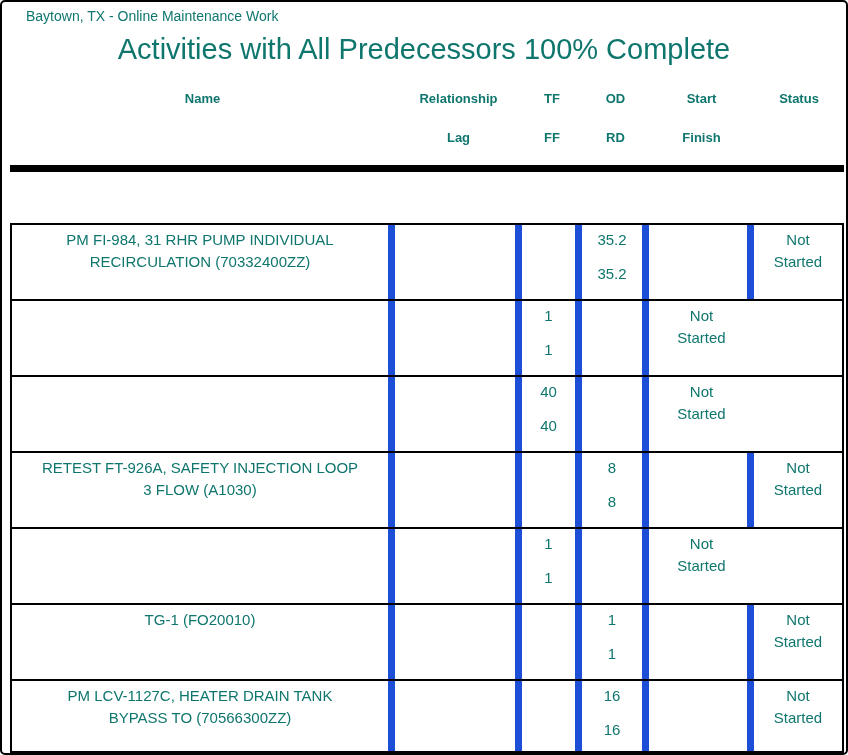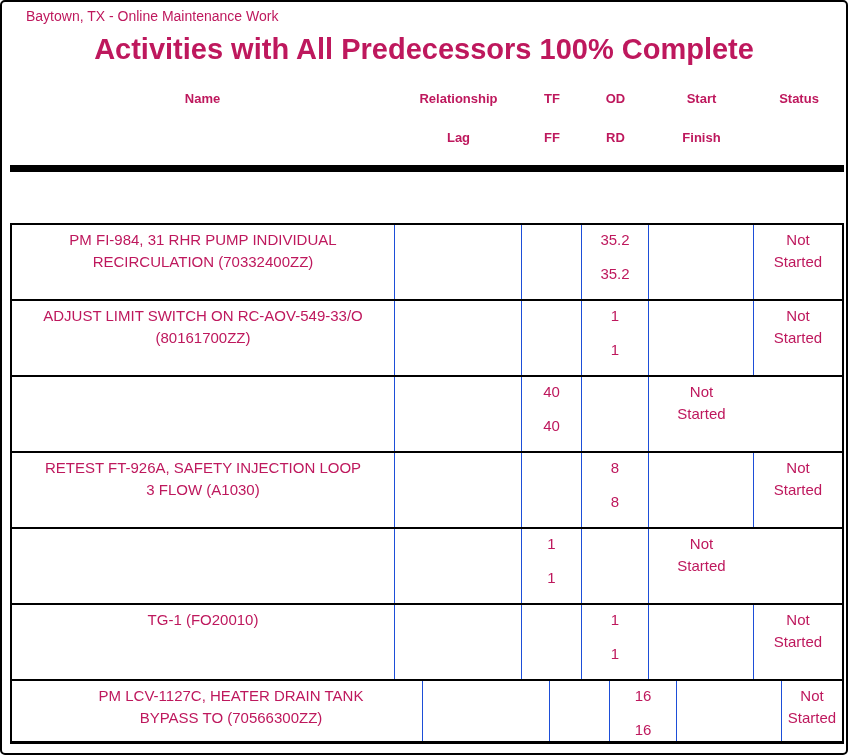--- a/index.html
+++ b/index.html
@@ -10,37 +10,37 @@
   .page {
     position: relative;
     width: 848px;
     height: 755px;
     box-sizing: border-box;
     background: #ffffff;
     border: 2px solid #000000;
     border-radius: 5px;
     overflow: hidden;
     font-family: "Liberation Sans", sans-serif;
-    color: #be185d;
+    color: #0f766e;
   }
   .report-header {
     position: absolute;
     left: 24px;
     top: 6px;
     font-size: 14px;
     white-space: pre;
   }
   .page-title {
     position: absolute;
     left: 0;
     top: 31px;
     width: 100%;
     text-align: center;
     font-size: 29px;
-    font-weight: bold;
+    font-weight: normal;
     white-space: pre;
   }
   .col-headers {
     position: absolute;
     left: 8px;
     width: 834px;
     display: grid;
     grid-template-columns: 385px 127px 60px 67px 105px 90px;
     font-weight: bold;
     font-size: 13px;
@@ -69,25 +69,24 @@
   .data-row {
     display: grid;
     grid-template-columns: 383px 127px 60px 67px 105px 1fr;
     border-bottom: 2px solid #000000;
     height: 76px;
     box-sizing: border-box;
     overflow: hidden;
   }
   .data-row:last-child {
     border-bottom: none;
-    height: 60px;
-    margin-left: 28px;
+    height: 70px;
   }
   .cell {
-    border-right: 1px solid #1d4ed8;
+    border-right: 7px solid #1d4ed8;
     box-sizing: border-box;
     text-align: center;
     font-size: 15px;
     line-height: 22px;
     padding-top: 4px;
     overflow: hidden;
   }
   .cell:last-child { border-right: none; }
   .cell div { white-space: pre; min-height: 1px; }
   .gap-line { margin-top: 12px; }
@@ -144,24 +143,20 @@
       <div class="gap-line"></div>
     </div>
     <div class="cell">
       <div>Not</div>
       <div>Started</div>
     </div>
   </div>
 
   <div class="data-row">
     <div class="cell">
-      <div>ADJUST LIMIT SWITCH ON RC-AOV-549-33/O</div>
-      <div>(80161700ZZ)</div>
-    </div>
-    <div class="cell">
       <div></div>
       <div class="gap-line"></div>
     </div>
     <div class="cell">
       <div></div>
       <div class="gap-line"></div>
     </div>
     <div class="cell">
       <div>1</div>
       <div class="gap-line">1</div>

